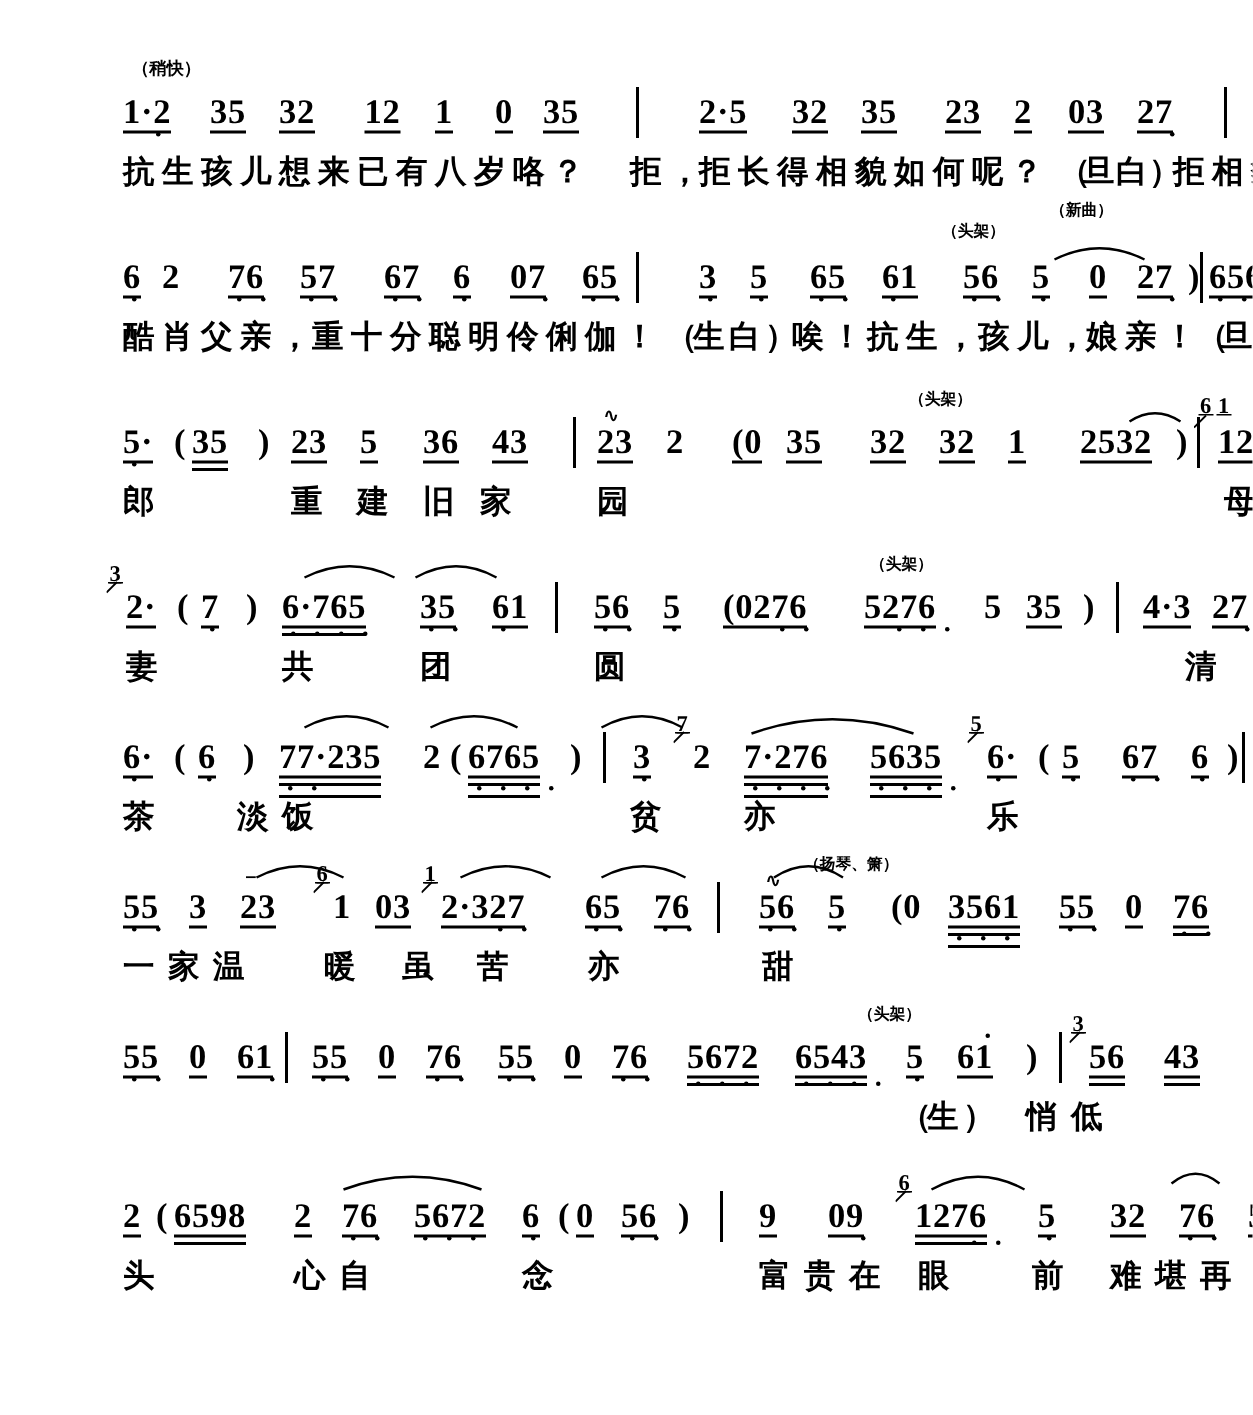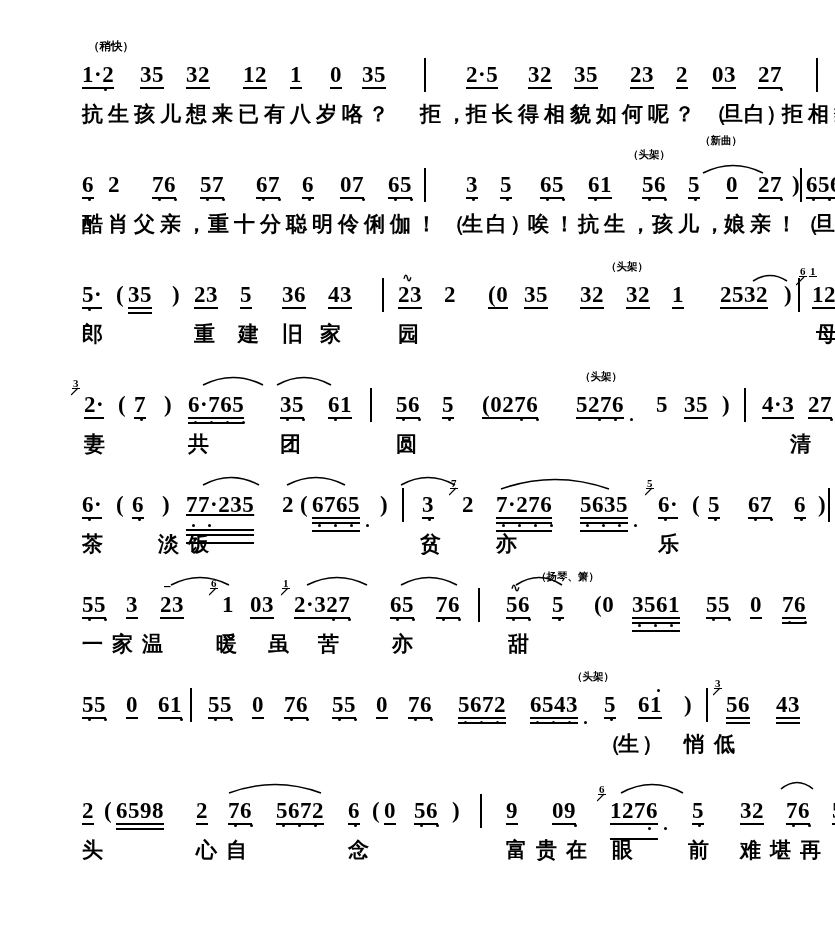--- a/index.html
+++ b/index.html
@@ -89,21 +89,21 @@
     font-size: 13px;
     font-weight: bold;
     line-height: 10px;
     letter-spacing: -1px;
   }
 
   
   .grace {
     position: absolute;
     font-family: "Liberation Serif", "DejaVu Serif", serif;
-    font-size: 11px;
+    font-size: 15px;
     font-weight: bold;
     line-height: 10px;
     white-space: nowrap;
     text-align: center;
     text-decoration: underline;
   }
   .grace .gnum { display:block; border-bottom: 1.4px solid #000; padding:0 1px;}
   .grace .gnum2 { display:block; border-bottom: 1.4px solid #000; padding:0 1px; }
   .graceline {
     position: absolute;
@@ -280,21 +280,21 @@
       <div class="ly" style="left: 188px; top: 40px;">共</div>
       <div class="ly" style="left: 280px; top: 40px;">团</div>
       <div class="ly" style="left: 396px; top: 40px;">圆</div>
       <div class="ly" style="left: 790px; top: 40px;">清</div>
     </div>
     <div class="system" style="top: 492px; left: 0px;">
       <div class="n" style="left: 82px; top: 0px;"><span class="u1" style="padding-bottom: 0px;"><span>6·</span></span><span class="dot-low" style="left: 6px; top: 26px;"></span></div>
       <div class="n" style="left: 116px; top: 0px;"><span>(</span></div>
       <div class="n" style="left: 132px; top: 0px;"><span class="u1" style="padding-bottom: 0px;"><span>6</span></span><span class="dot-low" style="left: 6px; top: 26px;"></span></div>
       <div class="n" style="left: 162px; top: 0px;"><span>)</span></div>
-      <div class="n" style="left: 186px; top: 0px;"><span class="u1" style="padding-bottom: 6px;"><span class="u1" style="padding-bottom: 3px;"><span class="u1" style="padding-bottom: 12px; text-decoration: underline;"><span>77·235</span></span></span></span><span class="dot-low" style="left: 6px; top: 32px;"></span><span class="dot-low" style="left: 22px; top: 32px;"></span></div>
+      <div class="n" style="left: 186px; top: 0px;"><span class="u1" style="padding-bottom: 6px;"><span class="u1" style="padding-bottom: 3px;"><span class="u1" style="padding-bottom: 0px;"><span>77·235</span></span></span></span><span class="dot-low" style="left: 6px; top: 32px;"></span><span class="dot-low" style="left: 22px; top: 32px;"></span></div>
       <div class="n" style="left: 282px; top: 0px;"><span>2</span></div>
       <div class="n" style="left: 300px; top: 0px;"><span>(</span></div>
       <div class="n" style="left: 312px; top: 0px;"><span class="u1" style="padding-bottom: 6px;"><span class="u1" style="padding-bottom: 3px;"><span class="u1" style="padding-bottom: 0px;"><span>6765</span></span></span></span><span class="dot-low" style="left: 6px; top: 32px;"></span><span class="dot-low" style="left: 22px; top: 32px;"></span><span class="dot-low" style="left: 38px; top: 32px;"></span><span class="dot-low" style="left: 54px; top: 32px;"></span></div>
       <div class="n" style="left: 380px; top: 0px;"><span>)</span></div>
       <div class="n" style="left: 422px; top: 0px;"><span class="u1" style="padding-bottom: 0px;"><span>3</span></span><span class="dot-low" style="left: 6px; top: 26px;"></span></div>
       <div class="n" style="left: 462px; top: 0px;"><span>2</span><span class="grace" style="left: -12px; top: -14px;">
           <span class="gnum">7</span>
           <span class="graceline" style="position: absolute; left: -1px; top: 9px;"><svg width="9" height="9" viewBox="0 0 9 9">
               <line x1="0" y1="8" x2="7" y2="1" stroke="#000" stroke-width="1.2"></line>
             </svg></span>
@@ -396,21 +396,21 @@
       <div class="n" style="left: 196px; top: 0px;"><span class="u1" style="padding-bottom: 0px;"><span>2</span></span></div>
       <div class="n" style="left: 228px; top: 0px;"><span class="u1" style="padding-bottom: 0px;"><span>76</span></span><span class="dot-low" style="left: 6px; top: 26px;"></span><span class="dot-low" style="left: 22px; top: 26px;"></span></div>
       <div class="n" style="left: 276px; top: 0px;"><span class="u1" style="padding-bottom: 0px;"><span>5672</span></span><span class="dot-low" style="left: 6px; top: 26px;"></span><span class="dot-low" style="left: 22px; top: 26px;"></span><span class="dot-low" style="left: 38px; top: 26px;"></span></div>
       <div class="n" style="left: 348px; top: 0px;"><span class="u1" style="padding-bottom: 0px;"><span>6</span></span><span class="dot-low" style="left: 6px; top: 26px;"></span></div>
       <div class="n" style="left: 372px; top: 0px;"><span>(</span></div>
       <div class="n" style="left: 384px; top: 0px;"><span class="u1" style="padding-bottom: 0px;"><span>0</span></span></div>
       <div class="n" style="left: 414px; top: 0px;"><span class="u1" style="padding-bottom: 0px;"><span>56</span></span><span class="dot-low" style="left: 6px; top: 26px;"></span><span class="dot-low" style="left: 22px; top: 26px;"></span></div>
       <div class="n" style="left: 452px; top: 0px;"><span>)</span></div>
       <div class="n" style="left: 506px; top: 0px;"><span class="u1" style="padding-bottom: 0px;"><span>9</span></span></div>
       <div class="n" style="left: 552px; top: 0px;"><span class="u1" style="padding-bottom: 0px;"><span>09</span></span><span class="dot-low" style="left: 22px; top: 26px;"></span></div>
-      <div class="n" style="left: 610px; top: 0px;"><span class="u1" style="padding-bottom: 13px;"><span class="u1" style="padding-bottom: 0px;"><span>1276</span></span></span><span class="dot-low" style="left: 38px; top: 29px;"></span><span class="dot-low" style="left: 54px; top: 29px;"></span><span class="grace" style="left: -12px; top: -14px;">
+      <div class="n" style="left: 610px; top: 0px;"><span class="u1" style="padding-bottom: 3px;"><span class="u1" style="padding-bottom: 0px;"><span>1276</span></span></span><span class="dot-low" style="left: 38px; top: 29px;"></span><span class="dot-low" style="left: 54px; top: 29px;"></span><span class="grace" style="left: -12px; top: -14px;">
           <span class="gnum">6</span>
           <span class="graceline" style="position: absolute; left: -1px; top: 9px;"><svg width="9" height="9" viewBox="0 0 9 9">
               <line x1="0" y1="8" x2="7" y2="1" stroke="#000" stroke-width="1.2"></line>
             </svg></span>
         </span></div>
       <div class="n" style="left: 692px; top: 0px;"><span class="u1" style="padding-bottom: 0px;"><span>5</span></span><span class="dot-low" style="left: 6px; top: 26px;"></span></div>
       <div class="n" style="left: 740px; top: 0px;"><span class="u1" style="padding-bottom: 0px;"><span>32</span></span></div>
       <div class="n" style="left: 786px; top: 0px;"><span class="u1" style="padding-bottom: 0px;"><span>76</span></span><span class="dot-low" style="left: 6px; top: 26px;"></span><span class="dot-low" style="left: 22px; top: 26px;"></span></div>
       <div class="n" style="left: 832px; top: 0px;"><span class="u1" style="padding-bottom: 0px;"><span>5</span></span></div>
       <div class="bar" style="left: 480px; top: -4px;"></div>

